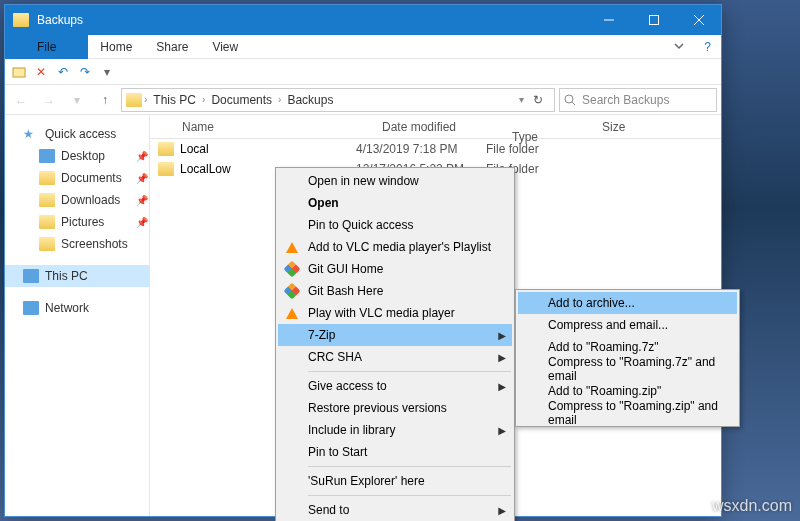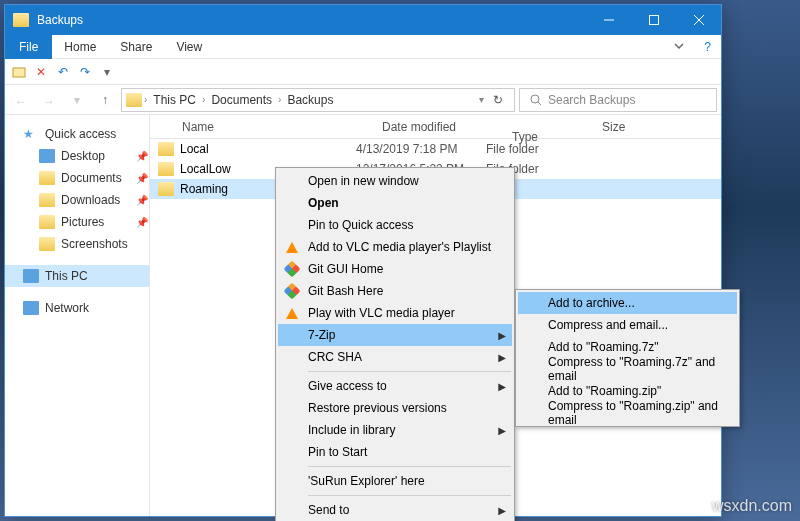--- a/index.html
+++ b/index.html
@@ -3,35 +3,35 @@
 <meta charset="utf-8">
 <style>
 * { box-sizing: border-box; margin: 0; padding: 0; font-family: "Segoe UI", Tahoma, sans-serif; font-size: 12px; }
 body { width: 800px; height: 521px; overflow: hidden; background: linear-gradient(to bottom, #3a5a8a 0%, #1e3a5a 40%, #4a6a9a 100%); position: relative; }
 .window { position: absolute; left: 4px; top: 4px; width: 718px; height: 513px; background: #fff; border: 1px solid #4a8fd4; box-shadow: 0 4px 20px rgba(0,0,0,0.3); display: flex; flex-direction: column; }
 .titlebar { height: 30px; background: #1979ca; color: #fff; display: flex; align-items: center; padding-left: 8px; }
 .titlebar .foldicon { width: 16px; height: 14px; margin-right: 8px; background: linear-gradient(to bottom, #ffe9a6, #f0c851); border-radius: 1px; }
 .titlebar .title { flex: 1; font-size: 12px; }
 .winbtn { width: 45px; height: 30px; display: flex; align-items: center; justify-content: center; color: #fff; }
 .menubar { height: 24px; background: #fff; display: flex; align-items: center; border-bottom: 1px solid #e5e5e5; }
-.menubar .file { background: #1979ca; color: #ffffff; height: 24px; padding: 0 14px; display: flex; align-items: center; }
+.menubar .file { background: #1979ca; color: #0f172a; height: 24px; padding: 0 32px; display: flex; align-items: center; }
 .menubar .item { padding: 0 12px; height: 24px; display: flex; align-items: center; color: #333; }
 .menubar .spacer { flex: 1; }
 .menubar .chev { padding: 0 10px; color: #666; }
 .qat { height: 26px; display: flex; align-items: center; padding-left: 6px; gap: 6px; border-bottom: 1px solid #e5e5e5; }
 .qat .qi { width: 16px; height: 16px; display: flex; align-items: center; justify-content: center; }
 .addrrow { height: 30px; display: flex; align-items: center; padding: 3px 4px; gap: 4px; border-bottom: 1px solid #e5e5e5; }
 .navbtn { width: 24px; height: 24px; border-radius: 2px; display: flex; align-items: center; justify-content: center; color: #555; }
 .navbtn.disabled { color: #ccc; }
 .addrbar { flex: 1; height: 24px; border: 1px solid #ccc; display: flex; align-items: center; padding: 0 4px; gap: 2px; }
 .addrbar .foldicon { width: 16px; height: 14px; background: linear-gradient(to bottom, #ffe9a6, #f0c851); border-radius: 1px; }
 .addrbar .crumb { padding: 0 4px; color: #333; }
 .addrbar .sep { color: #888; font-size: 10px; }
 .addr-refresh { width: 24px; display: flex; align-items: center; justify-content: center; color: #555; }
-.searchbox { width: 198px; height: 24px; border: 1px solid #ccc; display: flex; align-items: center; padding: 0 10px; color: #888; gap: 6px; }
+.searchbox { width: 158px; height: 24px; border: 1px solid #ccc; display: flex; align-items: center; padding: 0 4px; color: #888; gap: 6px; }
 .content { flex: 1; display: flex; overflow: hidden; }
 .sidebar { width: 145px; border-right: 1px solid #e5e5e5; padding: 8px 0; }
 .sb-item { display: flex; align-items: center; height: 22px; padding-left: 18px; gap: 6px; color: #333; }
 .sb-item.sub { padding-left: 34px; }
 .sb-item.sel { background: #cce8ff; }
 .sb-item .pin { color: #999; font-size: 10px; }
 .sb-icon { width: 16px; height: 14px; display: inline-block; }
 .sb-icon.star { color: #5aa2e0; }
 .sb-icon.folder { background: linear-gradient(to bottom, #ffe9a6, #f0c851); border-radius: 1px; }
 .sb-icon.pc { background: #5aa2e0; border-radius: 1px; }
@@ -200,26 +200,20 @@
           <span class="name">Local</span>
           <span class="date">4/13/2019 7:18 PM</span>
           <span class="type">File folder</span>
         </div>
         <div class="row">
           <span class="foldicon"></span>
           <span class="name">LocalLow</span>
           <span class="date">12/17/2016 5:22 PM</span>
           <span class="type">File folder</span>
         </div>
-        <div class="row sel">
-          <span class="foldicon"></span>
-          <span class="name">Roaming</span>
-          <span class="date"></span>
-          <span class="type"></span>
-        </div>
       </div>
     </div>
   </div>
 </div>
 
 <div class="ctxmenu main">
   <div class="mi">Open in new window</div>
   <div class="mi bold">Open</div>
   <div class="mi">Pin to Quick access</div>
   <div class="mi">

